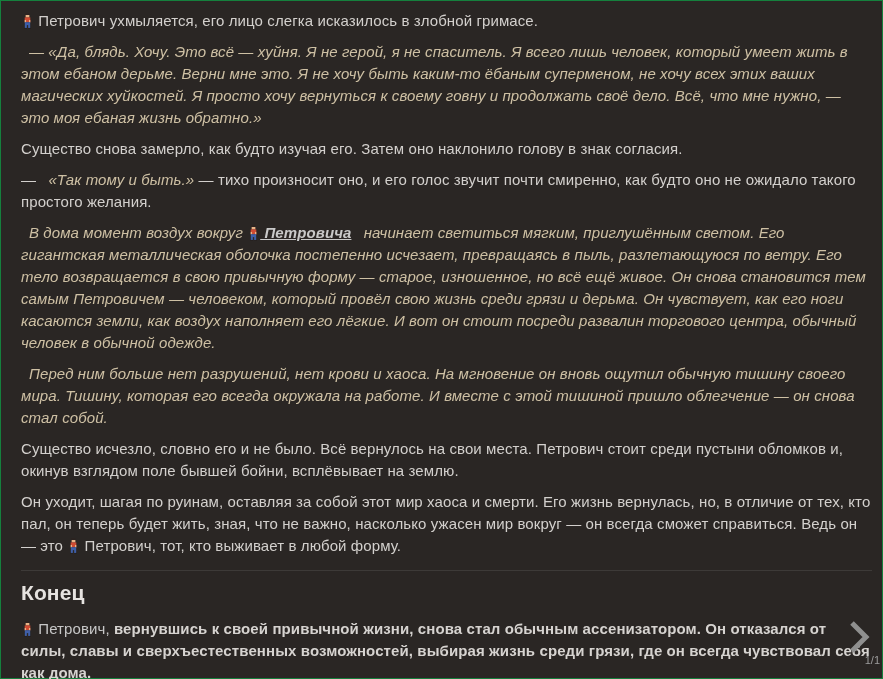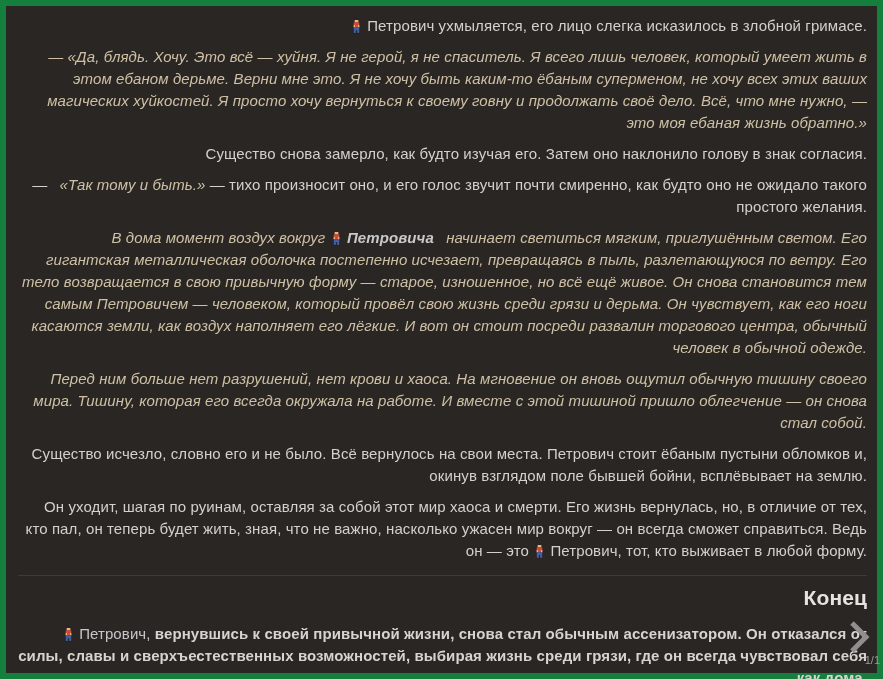--- a/index.html
+++ b/index.html
@@ -4,36 +4,35 @@
 <style>
   html,body{margin:0;padding:0;}
   body{
     width:883px;height:679px;overflow:hidden;
     background:#2a2624;
     font-family:"Liberation Sans","DejaVu Sans",sans-serif;
     position:relative;
   }
   .chat-area{
     position:absolute;inset:0;
-    border:6px solid #15803d;
+    border:1px solid #15803d;
     box-sizing:border-box;
-    padding:9px 10px 4px 12px;
-    text-align:right;
+    padding:9px 10px 4px 20px;
   }
   .msg{
     font-size:15px;
     line-height:22px;
     color:#d3d0cd;
     letter-spacing:.1px;
   }
   .msg p{margin:0 0 9px 0;}
   .msg p.bold{font-weight:700;color:#d6d3d0;}
   .run-em{color:#cec0a4;font-style:italic;margin-left:8px;}
   .run-name{font-weight:400;color:#c7c7c7;}
-  .run-name-em{font-weight:700;font-style:italic;color:#c9c9c9;}
+  .run-name-em{font-weight:700;font-style:italic;color:#c9c9c9;text-decoration:underline;}
   .msg hr{
     border:none;border-top:1px solid #3d3a38;
     margin:13px 0 9px 0;
   }
   .msg .heading{
     font-size:21px;font-weight:700;color:#e6e3e0;
     margin:2px 0 12px 0;line-height:26px;
   }
   .emoji-person{
     display:inline-block;width:11px;height:16px;
@@ -76,21 +75,21 @@
   <rect x="1.9" y="3.3" width="4.2" height="3.6" fill="#cf4a32"></rect>
   <rect x="1.9" y="5.2" width="1" height="1.9" fill="#e8b488"></rect>
   <rect x="5.1" y="5.2" width="1" height="1.9" fill="#e8b488"></rect>
   <rect x="2" y="6.9" width="4" height="2.2" fill="#3f5fa8"></rect>
   <rect x="2" y="9" width="1.5" height="2.4" fill="#3f5fa8"></rect>
   <rect x="4.5" y="9" width="1.5" height="2.4" fill="#3f5fa8"></rect>
   <rect x="1.5" y="11.2" width="2.1" height="0.8" fill="#26211f"></rect>
   <rect x="4.5" y="11.2" width="2.1" height="0.8" fill="#26211f"></rect>
 </svg><span class="run-name-em"> Петровича</span><span class="run-em"> начинает светиться мягким, приглушённым светом. Его гигантская металлическая оболочка постепенно исчезает, превращаясь в пыль, разлетающуюся по ветру. Его тело возвращается в свою привычную форму — старое, изношенное, но всё ещё живое. Он снова становится тем самым Петровичем — человеком, который провёл свою жизнь среди грязи и дерьма. Он чувствует, как его ноги касаются земли, как воздух наполняет его лёгкие. И вот он стоит посреди развалин торгового центра, обычный человек в обычной одежде.</span></p>
       <p class=""><span class="run-em">Перед ним больше нет разрушений, нет крови и хаоса. На мгновение он вновь ощутил обычную тишину своего мира. Тишину, которая его всегда окружала на работе. И вместе с этой тишиной пришло облегчение — он снова стал собой.</span></p>
-      <p class=""><span>Существо исчезло, словно его и не было. Всё вернулось на свои места. Петрович стоит ёбаным пустыни обломков и, окинув взглядом поле бывшей бойни, всплёвывает на землю.</span></p>
+      <p class=""><span>Существо исчезло, словно его и не было. Всё вернулось на свои места. Петрович стоит среди пустыни обломков и, окинув взглядом поле бывшей бойни, всплёвывает на землю.</span></p>
       <p class=""><span>Он уходит, шагая по руинам, оставляя за собой этот мир хаоса и смерти. Его жизнь вернулась, но, в отличие от тех, кто пал, он теперь будет жить, зная, что не важно, насколько ужасен мир вокруг — он всегда сможет справиться. Ведь он — это </span><svg class="emoji-person" viewBox="0 0 8 12" style="display: inline-block;">
   <rect x="2.4" y="0" width="3.1" height="1.6" fill="#2b2320"></rect>
   <rect x="2.6" y="1.5" width="2.8" height="1.9" fill="#e8b488"></rect>
   <rect x="1.9" y="3.3" width="4.2" height="3.6" fill="#cf4a32"></rect>
   <rect x="1.9" y="5.2" width="1" height="1.9" fill="#e8b488"></rect>
   <rect x="5.1" y="5.2" width="1" height="1.9" fill="#e8b488"></rect>
   <rect x="2" y="6.9" width="4" height="2.2" fill="#3f5fa8"></rect>
   <rect x="2" y="9" width="1.5" height="2.4" fill="#3f5fa8"></rect>
   <rect x="4.5" y="9" width="1.5" height="2.4" fill="#3f5fa8"></rect>
   <rect x="1.5" y="11.2" width="2.1" height="0.8" fill="#26211f"></rect>

